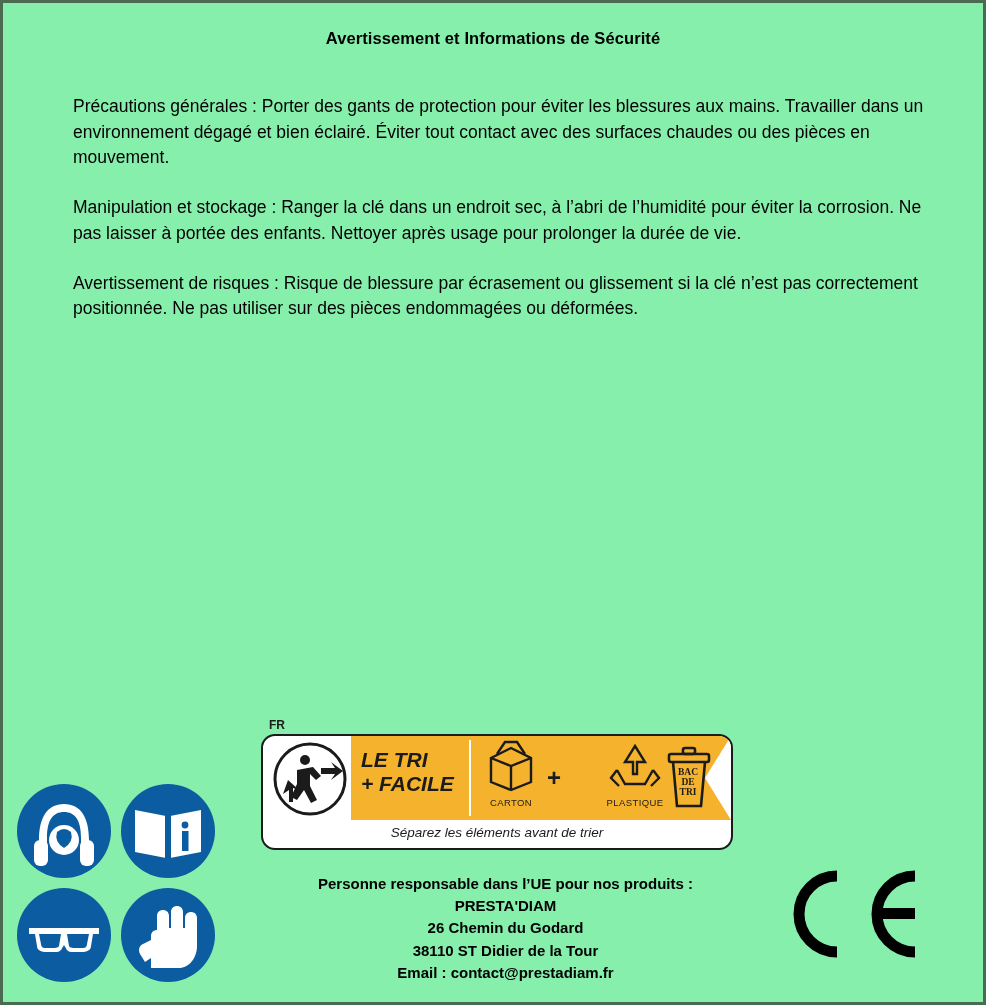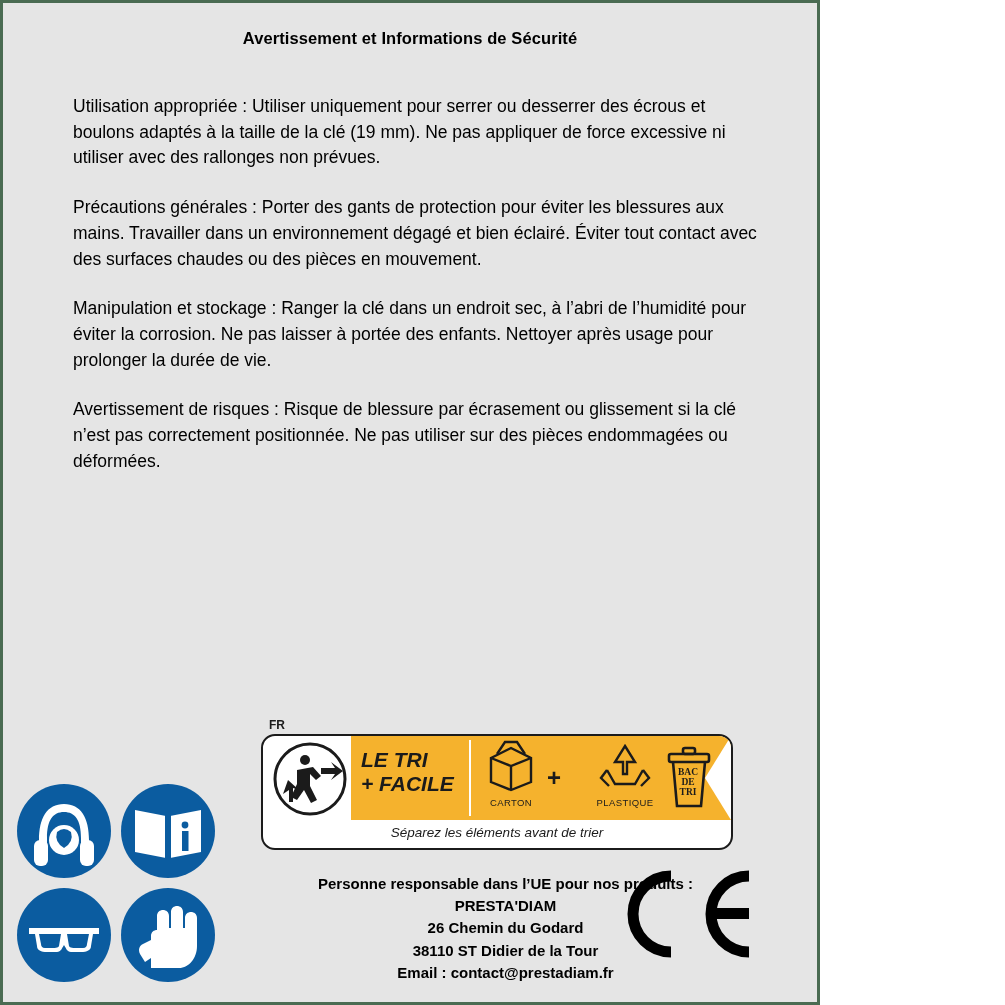--- a/index.html
+++ b/index.html
@@ -10,24 +10,24 @@
     width: 1005px;
     height: 1005px;
     background: #ffffff;
     font-family: "Liberation Sans", sans-serif;
     color: #000000;
     overflow: hidden;
   }
   .page {
     position: relative;
     box-sizing: border-box;
-    width: 820px;
+    width: 986px;
     height: 1005px;
     border: 3px solid #4a6b52;
-    background: #e5e5e5;
+    background: #86efac;
   }
   .title {
     text-align: center;
     font-weight: bold;
     font-size: 16.5px;
     margin-top: 26px;
     letter-spacing: 0.1px;
   }
   .body-text {
     margin: 0;
@@ -218,21 +218,20 @@
   }
 </style>
 </head>
 <body>
 
 <div class="page">
 
   <div class="title">Avertissement et Informations de Sécurité</div>
 
   <div class="body-text">
-    <p class="para">Utilisation appropriée : Utiliser uniquement pour serrer ou desserrer des écrous et boulons adaptés à la taille de la clé (19 mm). Ne pas appliquer de force excessive ni utiliser avec des rallonges non prévues.</p>
     <p class="para">Précautions générales : Porter des gants de protection pour éviter les blessures aux mains. Travailler dans un environnement dégagé et bien éclairé. Éviter tout contact avec des surfaces chaudes ou des pièces en mouvement.</p>
     <p class="para">Manipulation et stockage : Ranger la clé dans un endroit sec, à l’abri de l’humidité pour éviter la corrosion. Ne pas laisser à portée des enfants. Nettoyer après usage pour prolonger la durée de vie.</p>
     <p class="para">Avertissement de risques : Risque de blessure par écrasement ou glissement si la clé n’est pas correctement positionnée. Ne pas utiliser sur des pièces endommagées ou déformées.</p>
   </div>
 
   <div class="pictos">
 
     <div class="picto tl">
       <svg width="94" height="94" viewBox="0 0 94 94" aria-hidden="true">
         <path d="M22 56 C22 34 30 20 47 20 C64 20 72 34 72 56 L72 60 L64 60 L64 54 C64 36 58 28 47 28 C36 28 30 36 30 54 L30 60 L22 60 Z" fill="#ffffff"></path>
@@ -298,21 +297,21 @@
             <path d="M10 18 L30 8 L50 18 L50 42 L30 50 L10 42 Z" fill="none" stroke="#1b1b1b" stroke-width="2.4"></path>
             <path d="M10 18 L30 26 L50 18" fill="none" stroke="#1b1b1b" stroke-width="2.4"></path>
             <path d="M30 26 L30 50" fill="none" stroke="#1b1b1b" stroke-width="2.4"></path>
             <path d="M16 14 L24 2 L36 2 L44 14" fill="none" stroke="#1b1b1b" stroke-width="2.4"></path>
           </svg>
           <div class="cap">CARTON</div>
         </div>
 
         <div class="tri-plus">+</div>
 
-        <div class="tri-item" style="left:114px;">
+        <div class="tri-item" style="left:124px;">
           <svg width="60" height="52" viewBox="0 0 60 52" aria-hidden="true">
             <path d="M30 6 L40 22 L32 22 L32 34 L28 34 L28 22 L20 22 Z" fill="none" stroke="#1b1b1b" stroke-width="2.4" transform="rotate(0 30 20)"></path>
             <path d="M12 30 L20 44 L40 44 L48 30" fill="none" stroke="#1b1b1b" stroke-width="2.4"></path>
             <path d="M12 30 L6 38 L14 46" fill="none" stroke="#1b1b1b" stroke-width="2.4"></path>
             <path d="M48 30 L54 38 L46 46" fill="none" stroke="#1b1b1b" stroke-width="2.4"></path>
           </svg>
           <div class="cap">PLASTIQUE</div>
         </div>
       </div>
 

